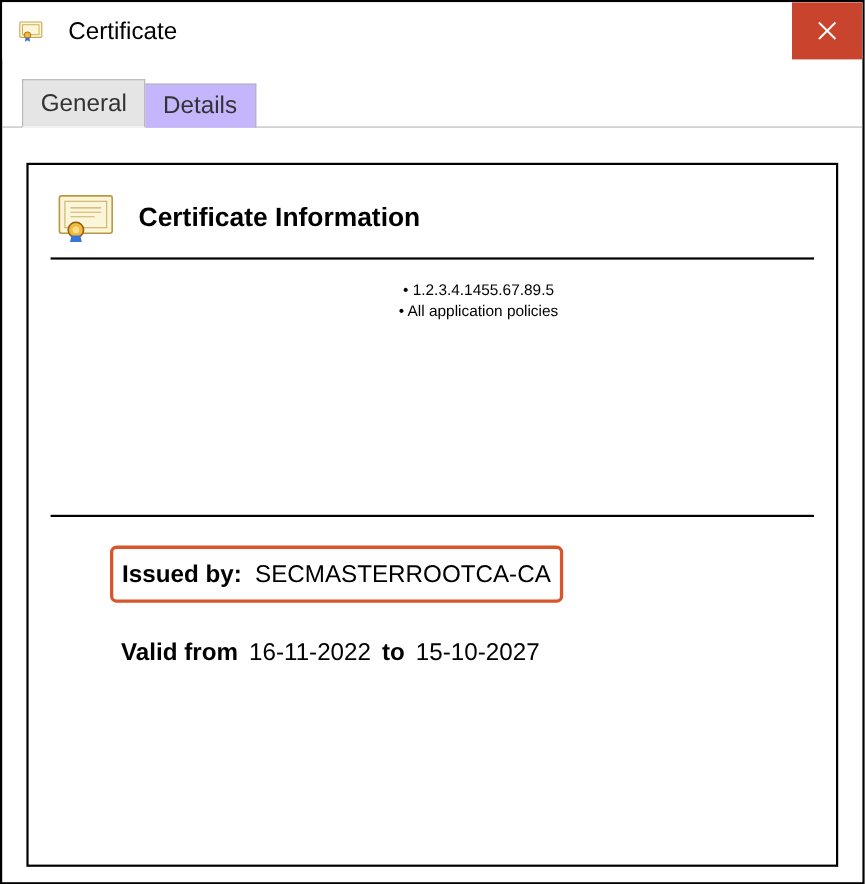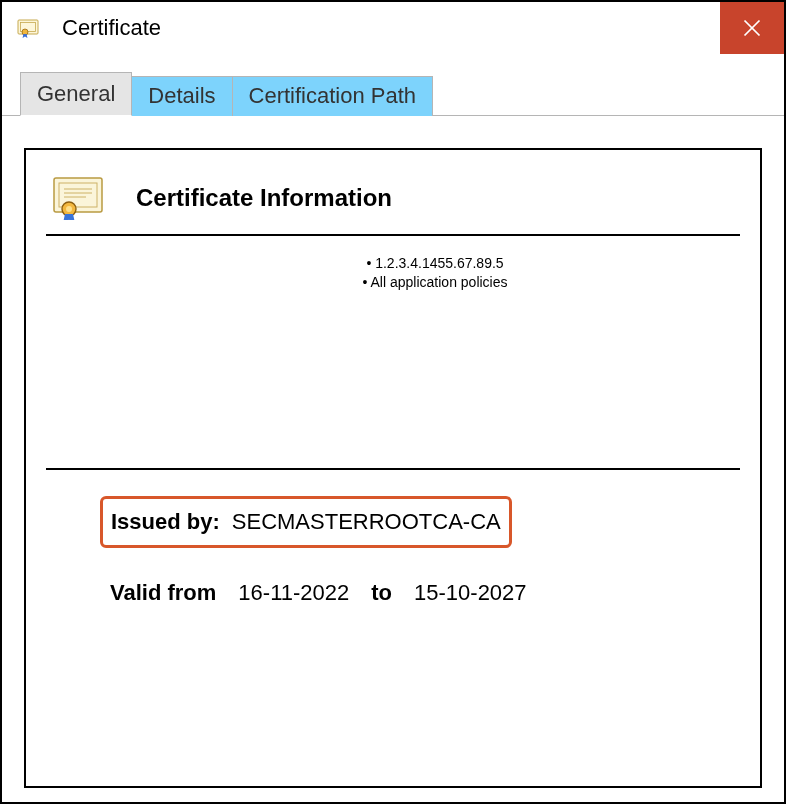--- a/index.html
+++ b/index.html
@@ -63,40 +63,40 @@
       border: 1px solid #b5b5b5;
       border-bottom: none;
       margin-bottom: -1px;
     }
     .tab.active {
       background: #e5e5e5;
       border-bottom: 1px solid #fff;
       z-index: 2;
     }
     .tab.inactive {
-      background: #7dd3fc;
+      background: #c4b5fd;
       margin-top: 4px;
       padding-top: 6px;
       padding-bottom: 6px;
     }
     .tab + .tab {
       border-left: none;
     }
     .content-outer {
       padding: 32px 22px 0 22px;
     }
     .content-box {
       border: 2px solid #000;
       padding: 18px 20px 40px 20px;
       min-height: 640px;
     }
     .cert-header {
       display: flex;
       align-items: center;
-      gap: 32px;
+      gap: 22px;
       padding: 8px 0 14px 6px;
     }
     .cert-icon-lg {
       width: 52px;
       height: 44px;
     }
     .cert-info-title {
       font-size: 24px;
       font-weight: 700;
     }
@@ -134,21 +134,21 @@
       width: fit-content;
     }
     .field-row .label { font-weight: 700; }
     .field-row.highlight {
       border: 3px solid #d8572a;
       border-radius: 6px;
     }
     .valid-row {
       display: flex;
       align-items: center;
-      gap: 22px;
+      gap: 10px;
       font-size: 22px;
       padding: 8px 8px;
       margin: 6px 0 0 56px;
     }
     .valid-row .bold { font-weight: 700; }
   </style>
 </head>
 <body>
 
 <div class="titlebar">
@@ -167,21 +167,20 @@
     <svg viewBox="0 0 16 16">
       <line x1="2" y1="2" x2="14" y2="14" stroke="#fff" stroke-width="1.4"></line>
       <line x1="14" y1="2" x2="2" y2="14" stroke="#fff" stroke-width="1.4"></line>
     </svg>
   </div>
 </div>
 
 <div class="tabs">
   <div class="tab active">General</div>
   <div class="tab inactive">Details</div>
-  <div class="tab inactive">Certification Path</div>
 </div>
 
 <div class="content-outer">
   <div class="content-box">
 
     <div class="cert-header">
       <span class="cert-icon-lg">
         <svg viewBox="0 0 52 44">
           <rect x="2" y="2" width="48" height="34" rx="2" fill="#fbf5da" stroke="#b99a42" stroke-width="1.5"></rect>
           <rect x="7" y="7" width="38" height="24" fill="none" stroke="#cdb267" stroke-width="1"></rect>

